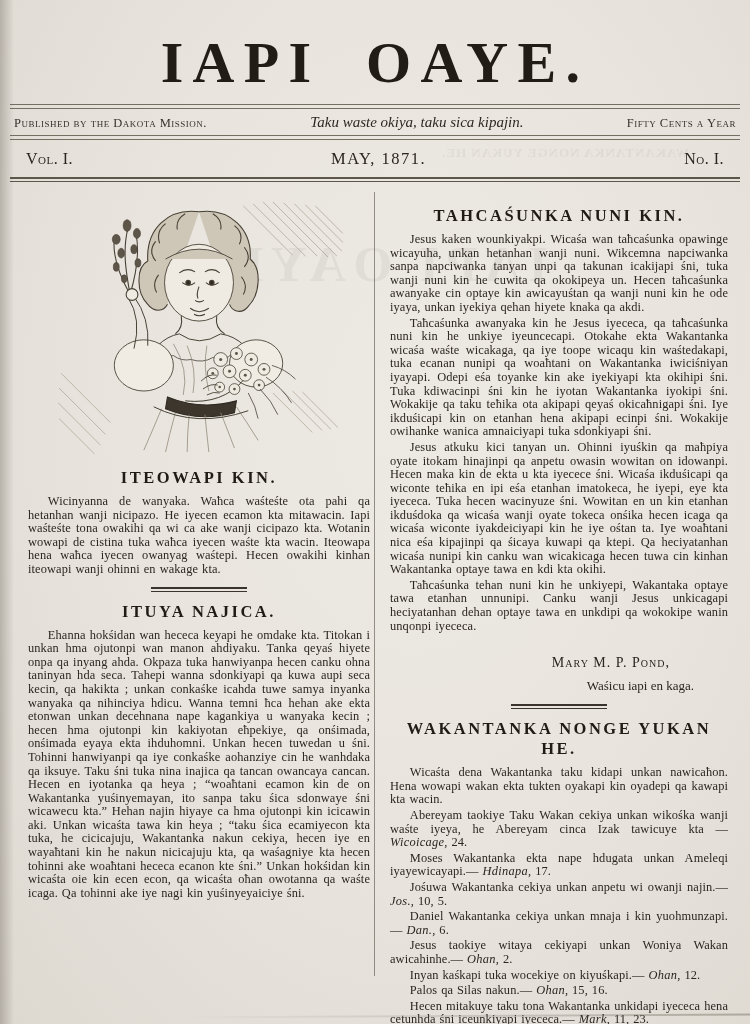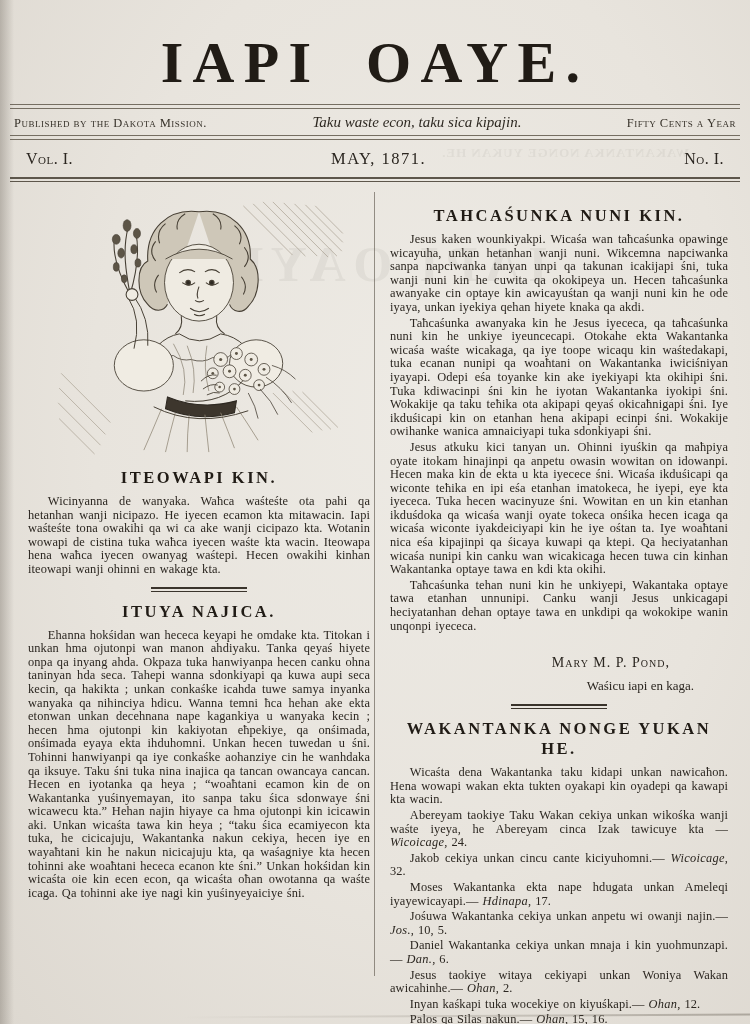--- a/index.html
+++ b/index.html
@@ -68,21 +68,21 @@
 
 <div class="page">
 
   <div class="ghost ghost-sub">WAKANTANKA NONGE YUKAN HE.</div>
   <div class="ghost ghost-title">IAPI OAYE.</div>
 
   <h1 class="masthead-title">IAPI OAYE.</h1>
   <div class="rule"></div>
   <div class="pubrow">
     <span class="pub-left">Published by the Dakota Mission.</span>
-    <span class="pub-motto">Taku waste econ, taku sica kipajin.</span>
+    <span class="pub-motto">Taku waste okiya, taku sica kipajin.</span>
     <span class="pub-right">Fifty Cents a Year</span>
   </div>
   <div class="rule"></div>
   <div class="volrow">
     <span class="vol-left">Vol. I.</span>
     <span class="vol-date">MAY, 1871.</span>
     <span class="vol-right">No. I.</span>
   </div>
   <div class="rule heavy"></div>
 
@@ -223,21 +223,20 @@
       </div>
     </section>
 
     <div class="article-divider"></div>
 
     <section>
       <h2 class="article-title">WAKANTANKA NONGE YUKAN HE.</h2>
       <div data-repeat="articles.wakantanka.paragraphs">
           <p>Wicaśta dena Wakantanka taku kidapi unkan nawicaħon. Hena wowapi wakan ekta tukten oyakapi kin oyadepi qa kawapi kta wacin.</p>
           <p><span>Abereyam taokiye Taku Wakan cekiya unkan wikośka wanji waśte iyeya, he Abereyam cinca Izak tawicuye kta — </span><i>Wicoicage</i><span>, 24.</span></p>
-          <p><span>Jakob cekiya unkan cincu cante kiciyuhomni.— </span><i>Wicoicage</i><span>, 32.</span></p>
           <p><span>Moses Wakantanka ekta nape hdugata unkan Ameleqi iyayewicayapi.— </span><i>Hdinapa</i><span>, 17.</span></p>
           <p><span>Jośuwa Wakantanka cekiya unkan anpetu wi owanji najin.— </span><i>Jos.</i><span>, 10, 5.</span></p>
           <p><span>Daniel Wakantanka cekiya unkan mnaja i kin yuohmunzapi.— </span><i>Dan.</i><span>, 6.</span></p>
           <p><span>Jesus taokiye witaya cekiyapi unkan Woniya Wakan awicahinhe.— </span><i>Ohan</i><span>, 2.</span></p>
           <p><span>Inyan kaśkapi tuka wocekiye on kiyuśkapi.— </span><i>Ohan</i><span>, 12.</span></p>
           <p><span>Palos qa Silas nakun.— </span><i>Ohan</i><span>, 15, 16.</span></p>
           <p><span>Hecen mitakuye taku tona Wakantanka unkidapi iyececa hena cetunhda śni iceunkiyapi iyececa.— </span><i>Mark</i><span>, 11, 23.</span></p>
         </div>
     </section>
   </div>

